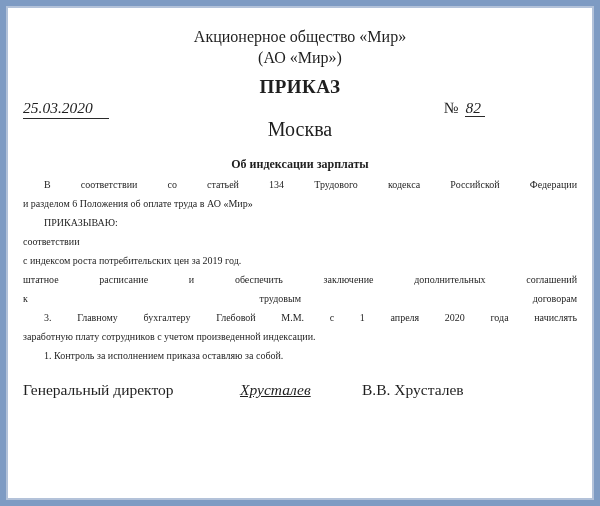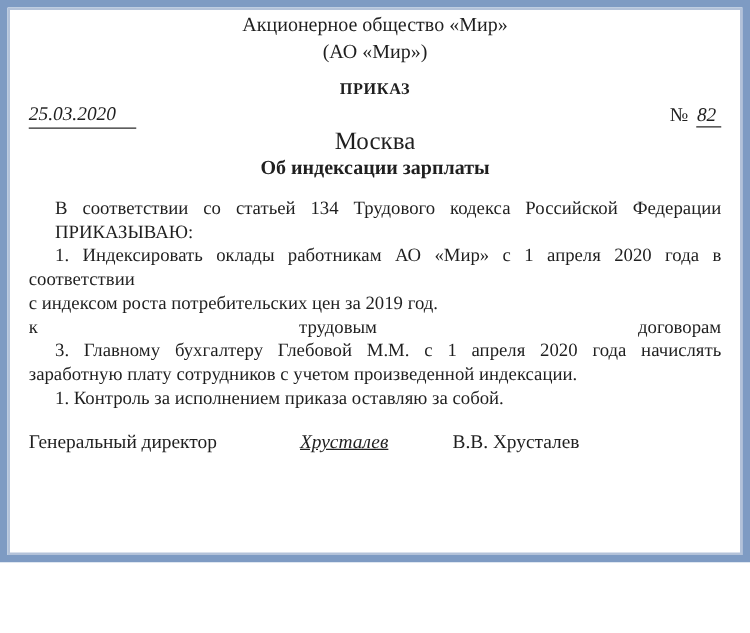--- a/index.html
+++ b/index.html
@@ -3,40 +3,40 @@
 <meta charset="utf-8">
 <style>
   :root{
     --border-outer:#7e9bc3;
     --border-inner:#b3c2d9;
     --text:#1f1f1f;
     --background:#ffffff;
   }
   html,body{margin:0;padding:0;background:#fff;}
   .page{
-    width:600px;height:450px;box-sizing:border-box;
+    width:600px;height:506px;box-sizing:border-box;
     border:6px solid var(--border-outer);
     box-shadow: inset 0 0 0 2px var(--border-inner);
     background:var(--background);
     color:var(--text);
     font-family:"Liberation Serif","DejaVu Serif",serif;
-    padding:4px 17px 0 17px;
+    padding:20px 17px 0 17px;
     overflow:hidden;
   }
   .center{text-align:center;}
   .org-line{font-size:16px;line-height:21px;}
-  .doc-type{font-weight:bold;font-size:13px;line-height:21px;letter-spacing:.5px;margin-top:8px;text-align:center;}
-  .date-row{display:flex;justify-content:space-between;align-items:flex-end;font-size:15.5px;line-height:21px;}
+  .doc-type{font-weight:bold;font-size:19px;line-height:21px;letter-spacing:.5px;margin-top:8px;text-align:center;}
+  .date-row{display:flex;justify-content:space-between;align-items:flex-start;font-size:15.5px;line-height:21px;}
   .date-val{font-style:italic;border-bottom:1px solid #2a2a2a;padding-right:16px;}
-  .num-wrap{white-space:nowrap;}
+  .num-wrap{margin-right:92px;white-space:nowrap;}
   .num-sign{margin-right:6px;}
   .num-val{font-style:italic;border-bottom:1px solid #2a2a2a;padding:0 4px 0 1px;}
   .city{font-size:20px;line-height:21px;}
-  .subject{font-weight:bold;font-size:16px;line-height:21px;}
-  .body-text{margin-top:13px;font-size:15px;line-height:19px;}
+  .subject{font-weight:bold;font-size:12px;line-height:21px;margin-top:14px;}
+  .body-text{margin-top:0;font-size:10px;line-height:19px;}
   .ln{min-height:19px;}
   .ln.ind{text-indent:21px;}
   .ln.j{text-align:justify;text-align-last:justify;}
   .sig-row{display:flex;margin-top:14px;font-size:15.5px;line-height:21px;}
   .sig-pos{width:217px;flex:0 0 auto;}
   .sig-autograph{width:122px;flex:0 0 auto;font-style:italic;text-decoration:underline;}
   .sig-name{flex:0 0 auto;}
 </style>
 </head>
 <body>
@@ -52,24 +52,25 @@
     <span class="date-val">25.03.2020</span>
     <span class="num-wrap"><span class="num-sign">№</span><span class="num-val">82</span></span>
   </div>
 
   <div class="center city">Москва</div>
 
   <div class="center subject">Об индексации зарплаты</div>
 
   <div class="body-text">
     <div class="ln ind j">В соответствии со статьей 134 Трудового кодекса Российской Федерации</div>
+    <div class="ln">и разделом 6 Положения об оплате труда в АО «Мир»</div>
     <div class="ln ind">ПРИКАЗЫВАЮ:</div>
-    <div class="ln ind j">1. Индексировать оклады работникам АО «Мир» с 1 апреля 2020 года в</div>
     <div class="ln">соответствии</div>
     <div class="ln">с индексом роста потребительских цен за 2019 год.</div>
+    <div class="ln j">штатное расписание и обеспечить заключение дополнительных соглашений</div>
     <div class="ln j">к трудовым договорам</div>
     <div class="ln ind j">3. Главному бухгалтеру Глебовой М.М. с 1 апреля 2020 года начислять</div>
     <div class="ln">заработную плату сотрудников с учетом произведенной индексации.</div>
     <div class="ln ind">1. Контроль за исполнением приказа оставляю за собой.</div>
   </div>
 
   <div class="sig-row">
     <span class="sig-pos">Генеральный директор</span>
     <span class="sig-autograph">Хрусталев</span>
     <span class="sig-name">В.В. Хрусталев</span>

